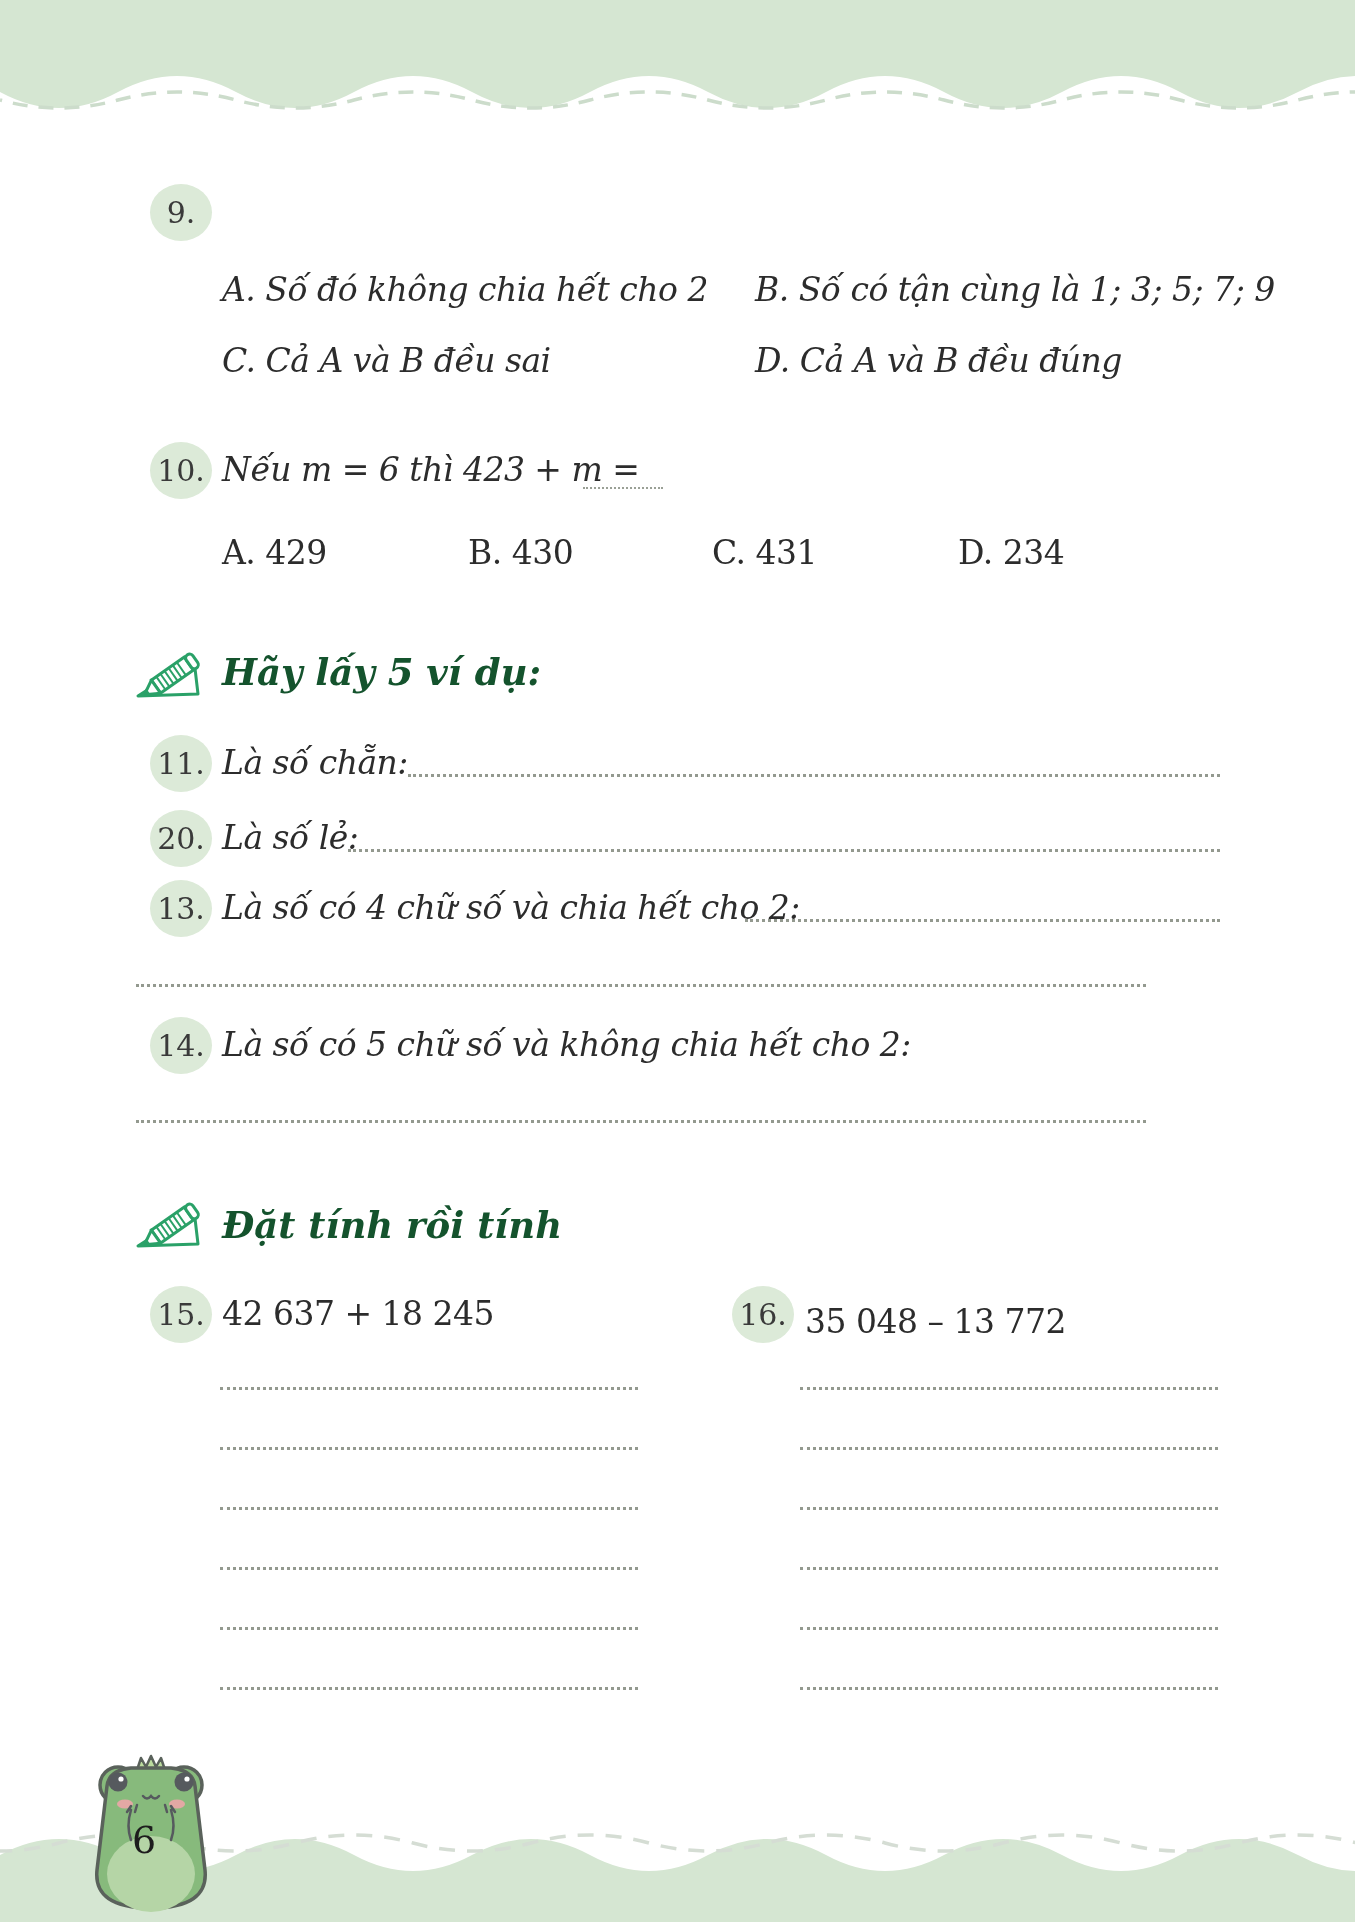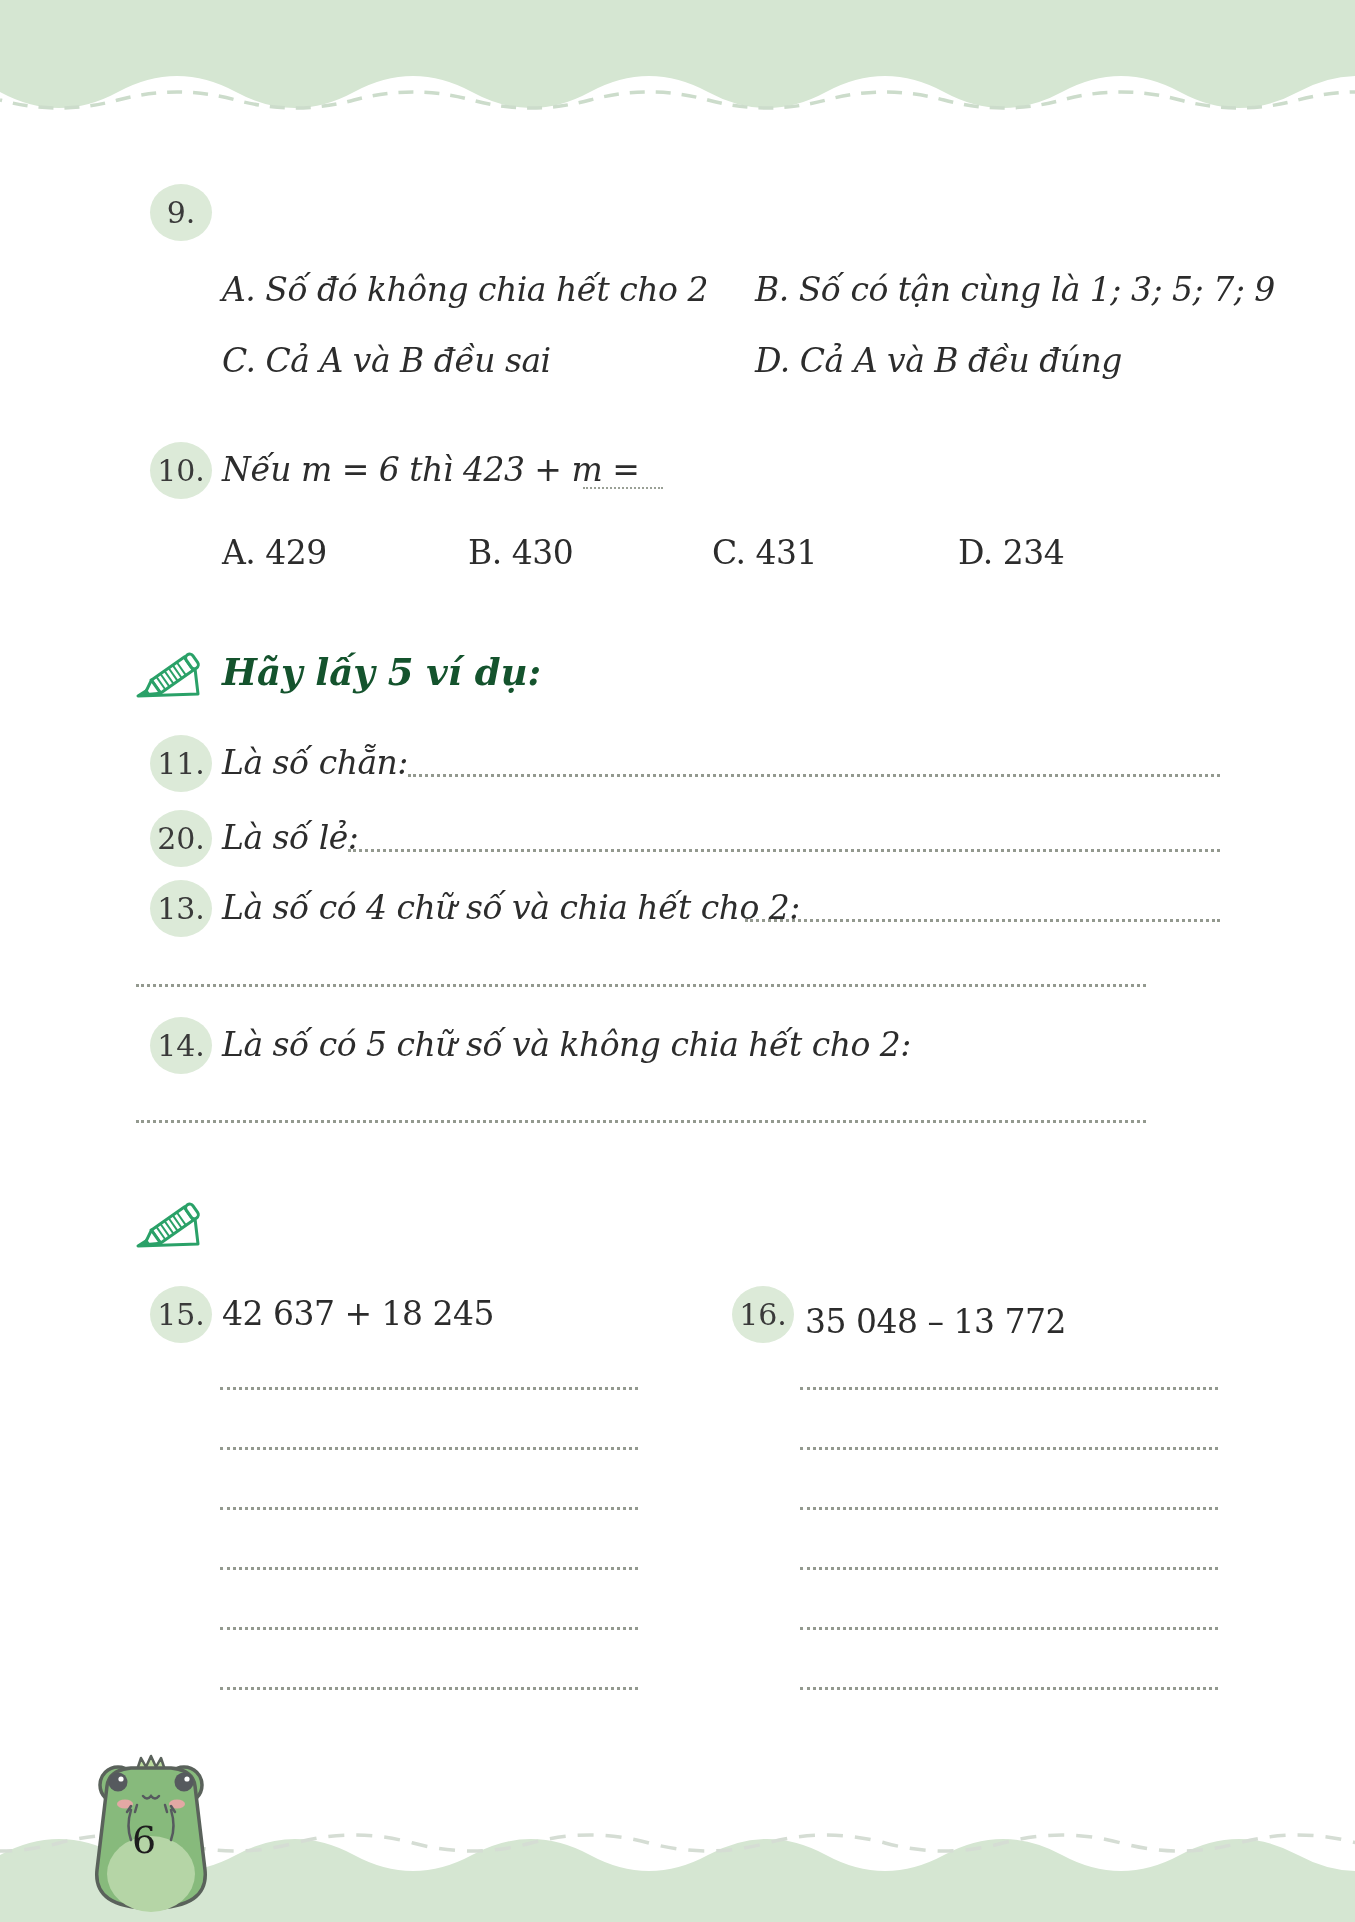--- a/index.html
+++ b/index.html
@@ -86,20 +86,21 @@
   <svg class="abs" style="left:130px;top:1188px;" width="86" height="68" viewBox="0 0 86 68">
     <path d="M8 58 L64 22 L68 56 Z" fill="#ffffff" stroke="#2aa168" stroke-width="3" stroke-linejoin="round"></path>
     <g transform="rotate(-35 44 36)">
       <rect x="22" y="28" width="40" height="16" fill="#ffffff" stroke="#2aa168" stroke-width="3"></rect>
       <path d="M22 28 L8 36 L22 44 Z" fill="#ffffff" stroke="#2aa168" stroke-width="3" stroke-linejoin="round"></path>
       <path d="M13 31.5 L8 36 L13 40.5 Z" fill="#2aa168"></path>
       <path d="M28 28 V44 M33 28 V44 M38 28 V44 M43 28 V44 M48 28 V44 M53 28 V44" stroke="#2aa168" stroke-width="2"></path>
       <rect x="62" y="28" width="8" height="16" rx="4" fill="#ffffff" stroke="#2aa168" stroke-width="3"></rect>
     </g>
   </svg>
+  <span class="sect" style="left:222px;top:1203px;">Đặt tính rồi tính</span>
 
   <span class="badge" style="left:150px;top:1286px;">15.</span>
   <span class="qtext upright" style="left:222px;top:1294px;">42 637 + 18 245</span>
 
   <span class="badge" style="left:732px;top:1286px;">16.</span>
   <span class="qtext upright" style="left:805px;top:1294px;margin-top:8px;">35 048 – 13 772</span>
 
   <span class="dotline" style="left:220px;top:1387px;width:418px;"></span>
   <span class="dotline" style="left:220px;top:1447px;width:418px;"></span>
   <span class="dotline" style="left:220px;top:1507px;width:418px;"></span>

